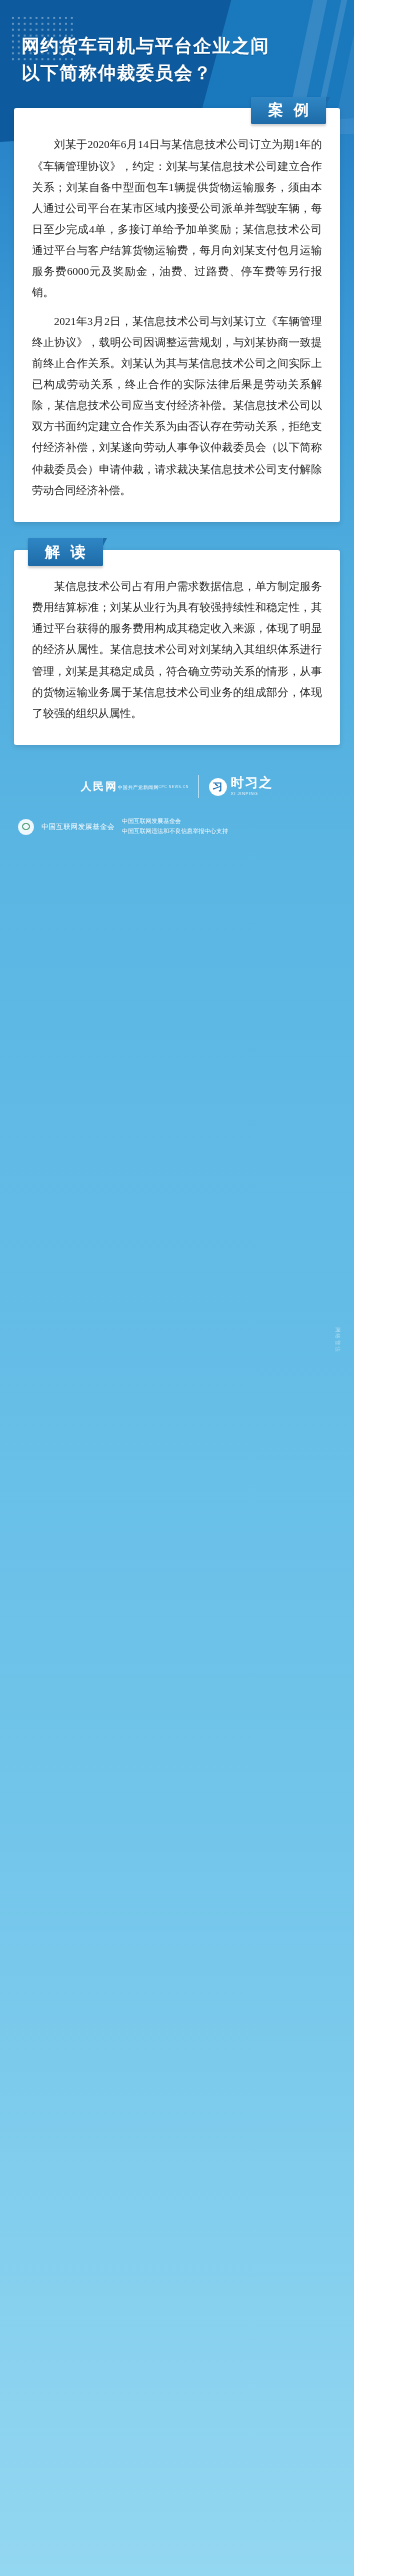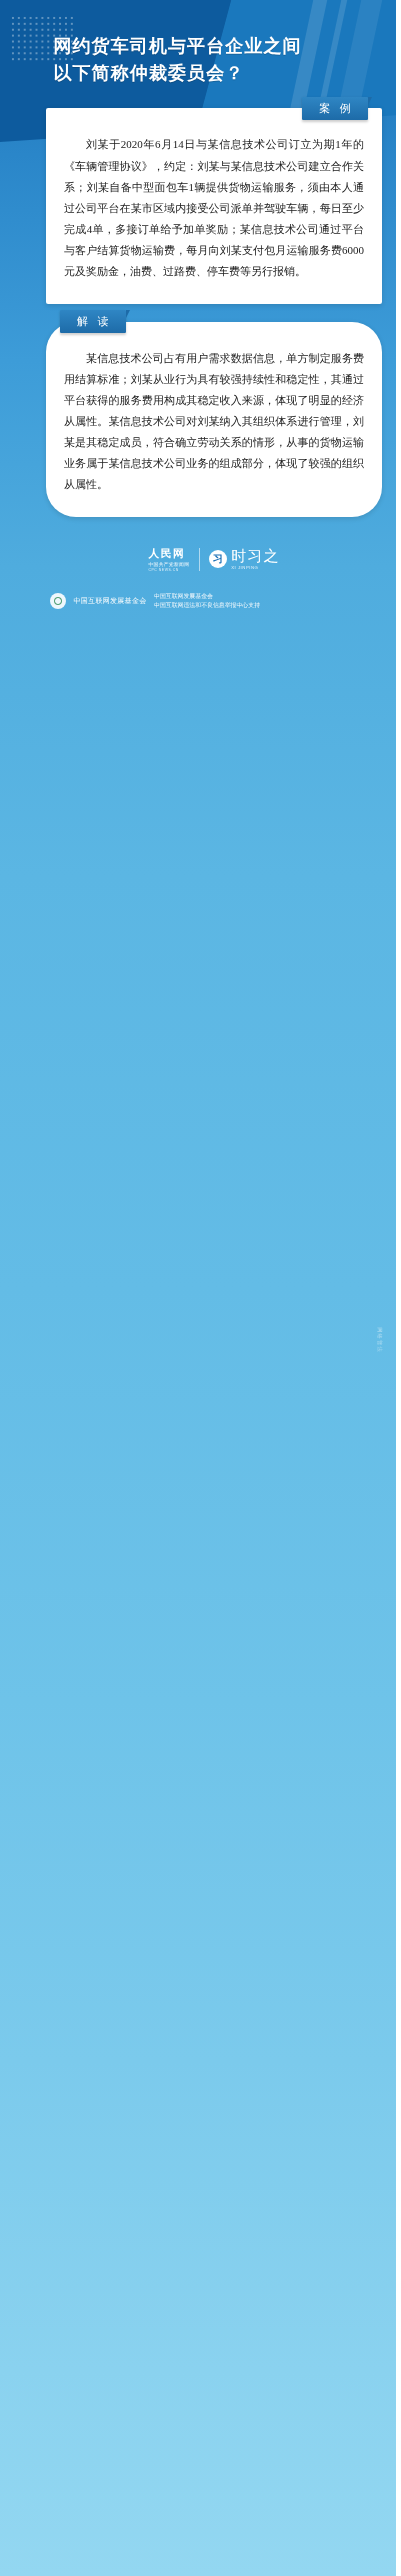--- a/index.html
+++ b/index.html
@@ -6,26 +6,25 @@
     margin: 0;
     padding: 0;
     background: #ffffff;
   }
   body {
     width: 401px;
     font-family: "Liberation Sans", sans-serif;
   }
   .page {
     position: relative;
-    width: 396px;
+    width: 354px;
     min-height: 2576px;
     background: linear-gradient(180deg, #1a6fb5 0%, #2a86c9 6%, #3d9cd8 14%, #4facde 22%, #5bb6e3 34%, #63bce6 50%, #6ec3e9 66%, #7bcaec 80%, #8ad2ef 92%, #93d7f1 100%);
     overflow: hidden;
     box-sizing: border-box;
-    padding-left: 32px;
   }
   
   .deco-band {
     position: absolute;
     top: 0; left: 0;
     width: 401px;
     height: 160px;
     background: linear-gradient(105deg, #0d5b9e 0%, #0d5b9e 52%, #1a78bd 52.2%, #1a78bd 100%);
     clip-path: polygon(0 0, 401px 0, 401px 115px, 0 142px);
   }
@@ -60,30 +59,30 @@
 
   .card {
     position: relative;
     z-index: 3;
     margin: 21.4px 14px 0 14px;
     background: #ffffff;
     border-radius: 2.1px;
     box-shadow: 0 1.6px 5.3px rgba(0,0,0,0.12);
     padding: 26px 18px 21.4px 18px;
   }
-  .card.second { margin-top: 18px; border-radius: 30px; }
+  .card.second { margin-top: 28px; }
 
   .tag {
     position: absolute;
     top: -11.8px;
     right: 14px;
     background: linear-gradient(180deg, #2f86c4 0%, #1d6ba8 100%);
     color: #ffffff;
-    font-size: 11px;
-    font-weight: normal;
+    font-size: 15px;
+    font-weight: bold;
     letter-spacing: 3.2px;
     padding: 4.3px 14px 4.3px 17px;
     border-radius: 1.1px;
     box-shadow: 0 1.1px 2.7px rgba(0,0,0,0.2);
   }
   .tag.left {
     left: 14px;
     right: auto;
   }
   .tag::after {
@@ -115,22 +114,22 @@
   }
   .footer-logos {
     display: flex;
     align-items: center;
     justify-content: center;
     gap: 9.6px;
     padding: 0 16px;
   }
   .logo-people {
     display: flex;
-    flex-direction: column;
-    align-items: flex-start;
+    flex-direction: row;
+    align-items: center;
     color: #ffffff;
   }
   .logo-people .cn {
     font-size: 10.7px;
     font-weight: bold;
     letter-spacing: 1.6px;
     line-height: 1.2;
   }
   .logo-people .sub {
     font-size: 4.8px;
@@ -164,21 +163,21 @@
     font-weight: bold;
     display: flex;
     align-items: center;
     justify-content: center;
   }
   .logo-shixi .txt {
     display: flex;
     flex-direction: column;
     line-height: 1.1;
   }
-  .logo-shixi .txt .big { font-size: 15px; font-weight: normal; letter-spacing: 1.1px; }
+  .logo-shixi .txt .big { font-size: 13px; font-weight: bold; letter-spacing: 1.1px; }
   .logo-shixi .txt .small { font-size: 4.3px; letter-spacing: 0.5px; opacity: 0.85; margin-top: 1.1px; }
 
   .footer-bar {
     margin-top: 14px;
     padding: 5.3px 18px;
     display: flex;
     align-items: center;
     gap: 7.5px;
     color: #ffffff;
     font-size: 6.1px;
@@ -233,20 +232,21 @@
   <div class="deco-stripe s3"></div>
 
   <div class="title-wrap">
     <div class="title-line">网约货车司机与平台企业之间</div>
     <div class="title-line">以下简称仲裁委员会？</div>
   </div>
 
   <div class="card">
     <div class="tag">案 例</div>
     <p class="para">刘某于2020年6月14日与某信息技术公司订立为期1年的《车辆管理协议》，约定：刘某与某信息技术公司建立合作关系；刘某自备中型面包车1辆提供货物运输服务，须由本人通过公司平台在某市区域内接受公司派单并驾驶车辆，每日至少完成4单，多接订单给予加单奖励；某信息技术公司通过平台与客户结算货物运输费，每月向刘某支付包月运输服务费6000元及奖励金，油费、过路费、停车费等另行报销。</p>
+    <p class="para">2021年3月2日，某信息技术公司与刘某订立《车辆管理终止协议》，载明公司因调整运营规划，与刘某协商一致提前终止合作关系。刘某认为其与某信息技术公司之间实际上已构成劳动关系，终止合作的实际法律后果是劳动关系解除，某信息技术公司应当支付经济补偿。某信息技术公司以双方书面约定建立合作关系为由否认存在劳动关系，拒绝支付经济补偿，刘某遂向劳动人事争议仲裁委员会（以下简称仲裁委员会）申请仲裁，请求裁决某信息技术公司支付解除劳动合同经济补偿。</p>
   </div>
 
   <div class="card second">
     <div class="tag left">解 读</div>
     <p class="para">某信息技术公司占有用户需求数据信息，单方制定服务费用结算标准；刘某从业行为具有较强持续性和稳定性，其通过平台获得的服务费用构成其稳定收入来源，体现了明显的经济从属性。某信息技术公司对刘某纳入其组织体系进行管理，刘某是其稳定成员，符合确立劳动关系的情形，从事的货物运输业务属于某信息技术公司业务的组成部分，体现了较强的组织从属性。</p>
   </div>
 
   <div class="footer">
     <div class="footer-logos">
       <div class="logo-people">

